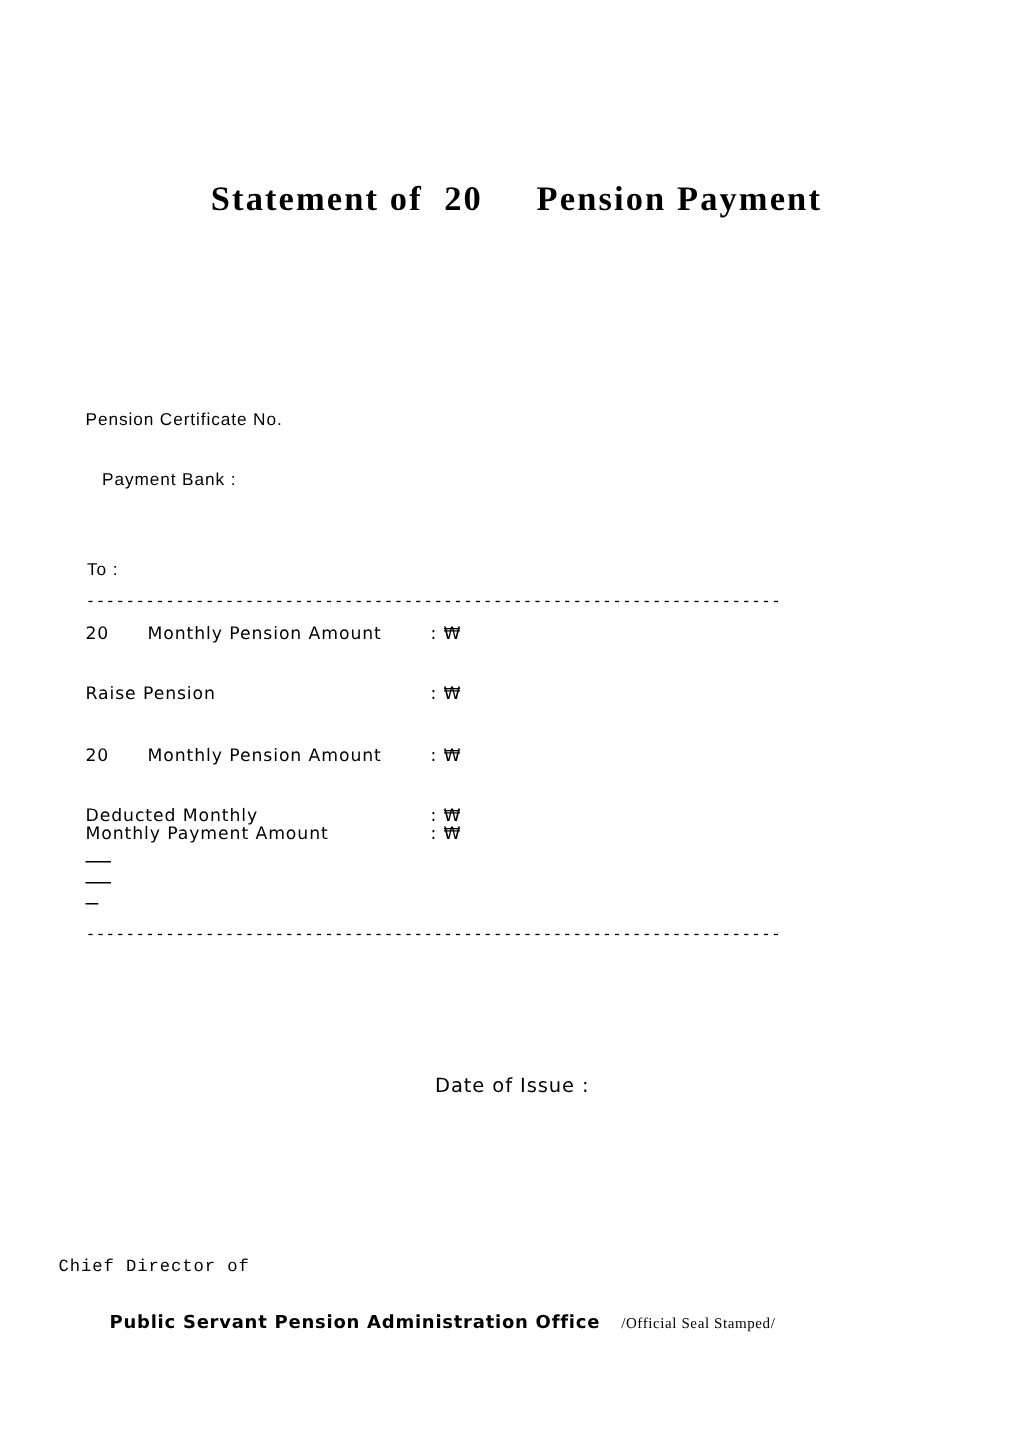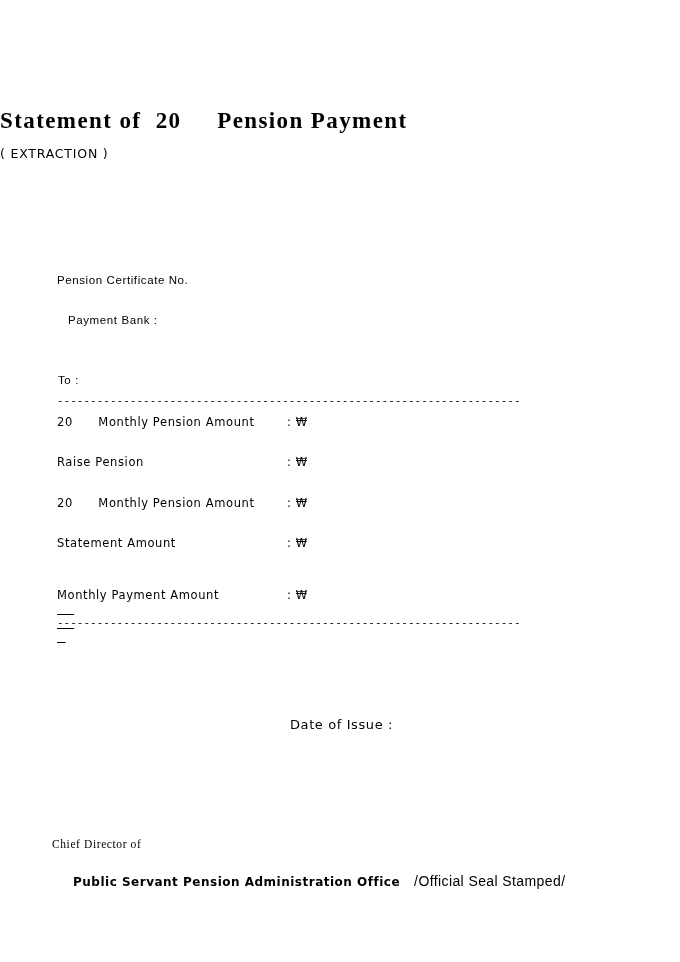--- a/index.html
+++ b/index.html
@@ -18,24 +18,24 @@
   .page {
     position: relative;
     width: 680px;
     height: 962px;
     box-sizing: border-box;
   }
 
   
   .title-block {
     position: absolute;
-    top: 108px;
+    top: 120px;
     left: 0;
     width: 548px;
-    text-align: left;
+    text-align: right;
   }
   .doc-title {
     font-family: "Liberation Serif", serif;
     font-size: 23px;
     font-weight: bold;
     letter-spacing: 1.4px;
     white-space: pre;
     display: inline-block;
   }
   .doc-subtitle {
@@ -94,72 +94,71 @@
   }
   .amount-row .val {
     position: absolute;
     left: 230px;
     top: 0;
   }
   .row0 { top: 415px; }
   .row1 { top: 455px; }
   .row2 { top: 496px; }
   .row3 { top: 536px; }
-  .row4 { top: 588px; text-decoration: underline; }
+  .row4 { top: 548px; text-decoration: underline; }
 
   
   .date-issue {
     position: absolute;
     left: 290px;
     top: 717px;
     font-family: "DejaVu Sans", sans-serif;
     font-size: 13px;
     letter-spacing: 0.6px;
     white-space: pre;
   }
 
   
   .sig-title {
     position: absolute;
-    left: 52px;
+    left: 39px;
     top: 838px;
-    font-family: Liberation Serif, serif;
+    font-family: Liberation Mono, monospace;
     font-size: 11.5px;
     letter-spacing: 0.6px;
     white-space: pre;
     text-align: center;
   }
   .sig-office-line {
     position: absolute;
     left: 57px;
     top: 857px;
     white-space: pre;
     line-height: 16px;
   }
   .sig-office {
     font-family: "DejaVu Sans", sans-serif;
     font-size: 12px;
     font-weight: bold;
     letter-spacing: 0.5px;
   }
   .sig-seal {
-    font-family: Liberation Sans, sans-serif;
-    font-size: 14px;
+    font-family: Liberation Serif, serif;
+    font-size: 10px;
     letter-spacing: 0.4px;
     margin-left: 14px;
   }
 </style>
 </head>
 <body>
 
 <div class="page">
 
   <div class="title-block">
     <div class="doc-title">Statement of  20     Pension Payment</div>
-    <div class="doc-subtitle">( EXTRACTION )</div>
   </div>
 
   <div class="field cert-no">Pension Certificate No.</div>
   <div class="field pay-bank">Payment Bank :</div>
   <div class="field to-line">To :</div>
 
   <div class="rule rule-top">----------------------------------------------------------------------</div>
 
   <div class="amount-row row0">
     <span class="lbl">20      Monthly Pension Amount</span>
@@ -167,21 +166,21 @@
   </div>
   <div class="amount-row row1">
     <span class="lbl">Raise Pension</span>
     <span class="val">: ₩</span>
   </div>
   <div class="amount-row row2">
     <span class="lbl">20      Monthly Pension Amount</span>
     <span class="val">: ₩</span>
   </div>
   <div class="amount-row row3">
-    <span class="lbl">Statement Amount</span>
+    <span class="lbl">Deducted Monthly</span>
     <span class="val">: ₩</span>
   </div>
   <div class="amount-row row4">
     <span class="lbl">Monthly Payment Amount</span>
     <span class="val">: ₩</span>
   </div>
 
   <div class="rule rule-bottom">----------------------------------------------------------------------</div>
 
   <div class="date-issue">Date of Issue :</div>

